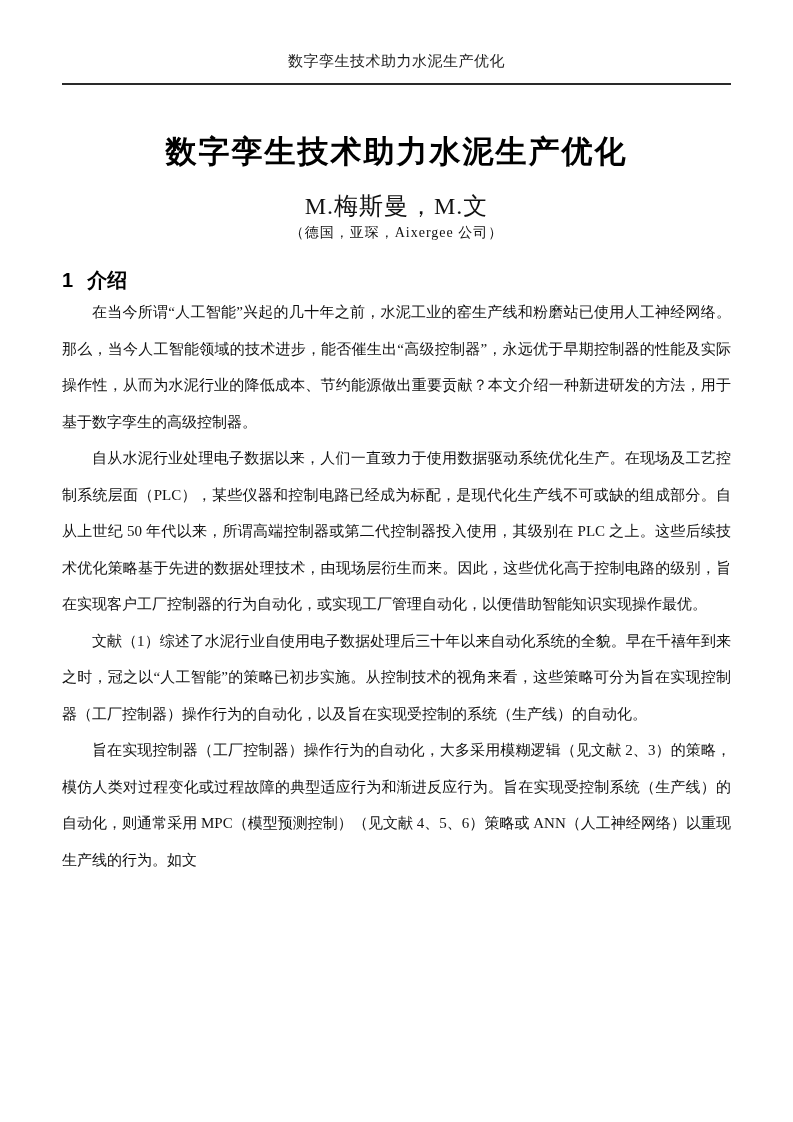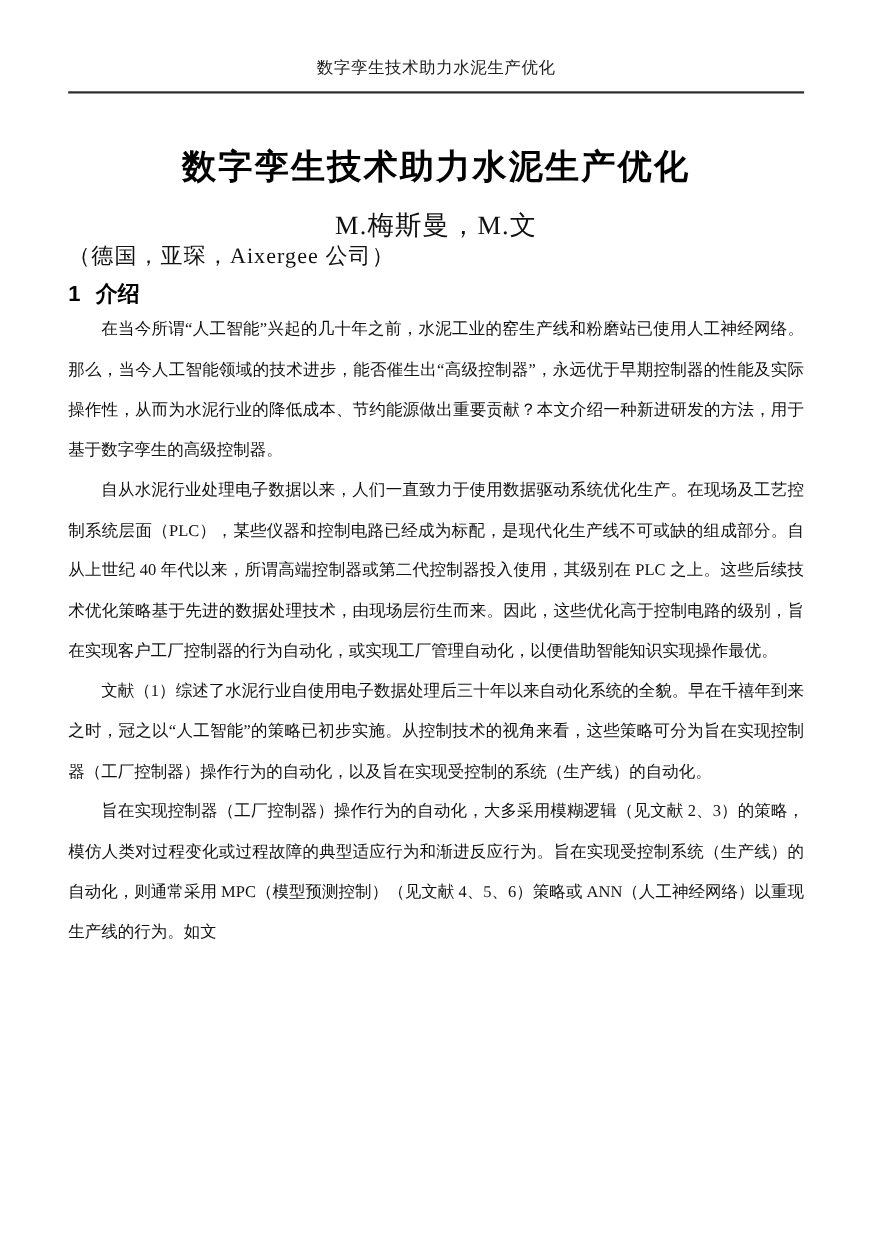--- a/index.html
+++ b/index.html
@@ -51,28 +51,28 @@
 
   .authors {
     margin-top: 22px;
     text-align: center;
     font-size: 24px;
     line-height: 22px;
     letter-spacing: 1px;
   }
   .affiliation {
     margin-top: 5px;
-    text-align: left;
-    font-size: 20px;
+    text-align: center;
+    font-size: 14px;
     line-height: 22px;
     letter-spacing: 1px;
   }
 
   .section-heading {
-    margin-top: 10px;
+    margin-top: 22px;
     font-family: "Liberation Sans", sans-serif;
     font-size: 20px;
     line-height: 28px;
     font-weight: 700;
     color: #000;
   }
   .section-heading .sec-num { margin-right: 14px; }
 
   .body-text p {
     font-size: 15px;
@@ -115,21 +115,21 @@
     <p class="authors">M.梅斯曼，M.文</p>
 
     <p class="affiliation">（德国，亚琛，Aixergee 公司）</p>
 
     <h2 class="section-heading">
       <span class="sec-num">1</span><span>介绍</span>
     </h2>
 
     <div class="body-text">
       <p>在当今所谓“人工智能”兴起的几十年之前，水泥工业的窑生产线和粉磨站已使用人工神经网络。那么，当今人工智能领域的技术进步，能否催生出“高级控制器”，永远优于早期控制器的性能及实际操作性，从而为水泥行业的降低成本、节约能源做出重要贡献？本文介绍一种新进研发的方法，用于基于数字孪生的高级控制器。</p>
-      <p>自从水泥行业处理电子数据以来，人们一直致力于使用数据驱动系统优化生产。在现场及工艺控制系统层面（PLC），某些仪器和控制电路已经成为标配，是现代化生产线不可或缺的组成部分。自从上世纪 40 年代以来，所谓高端控制器或第二代控制器投入使用，其级别在 PLC 之上。这些后续技术优化策略基于先进的数据处理技术，由现场层衍生而来。因此，这些优化高于控制电路的级别，旨在实现客户工厂控制器的行为自动化，或实现工厂管理自动化，以便借助智能知识实现操作最优。</p>
+      <p>自从水泥行业处理电子数据以来，人们一直致力于使用数据驱动系统优化生产。在现场及工艺控制系统层面（PLC），某些仪器和控制电路已经成为标配，是现代化生产线不可或缺的组成部分。自从上世纪 50 年代以来，所谓高端控制器或第二代控制器投入使用，其级别在 PLC 之上。这些后续技术优化策略基于先进的数据处理技术，由现场层衍生而来。因此，这些优化高于控制电路的级别，旨在实现客户工厂控制器的行为自动化，或实现工厂管理自动化，以便借助智能知识实现操作最优。</p>
       <p>文献（1）综述了水泥行业自使用电子数据处理后三十年以来自动化系统的全貌。早在千禧年到来之时，冠之以“人工智能”的策略已初步实施。从控制技术的视角来看，这些策略可分为旨在实现控制器（工厂控制器）操作行为的自动化，以及旨在实现受控制的系统（生产线）的自动化。</p>
       <p>旨在实现控制器（工厂控制器）操作行为的自动化，大多采用模糊逻辑（见文献 2、3）的策略，模仿人类对过程变化或过程故障的典型适应行为和渐进反应行为。旨在实现受控制系统（生产线）的自动化，则通常采用 MPC（模型预测控制）（见文献 4、5、6）策略或 ANN（人工神经网络）以重现生产线的行为。如文</p>
     </div>
 
   </div>
 
   <div class="footer">
     <svg class="footer-bar-svg" viewBox="0 0 669 12" preserveAspectRatio="none">
       <path d="M0,6 C110,3.5 210,2 334,2 C470,2 575,3.8 669,6 C560,8.8 445,10 334,10 C215,10 105,8.6 0,6 Z" fill="#0a0a0a"></path>
     </svg>

